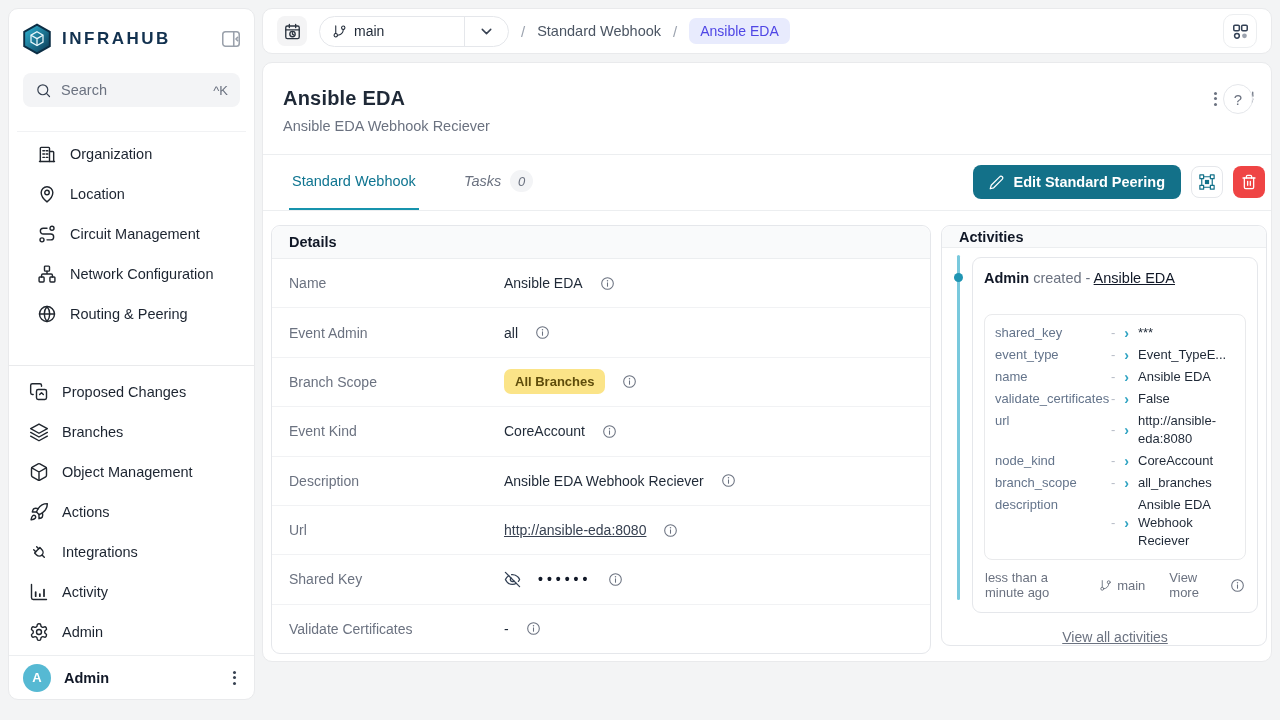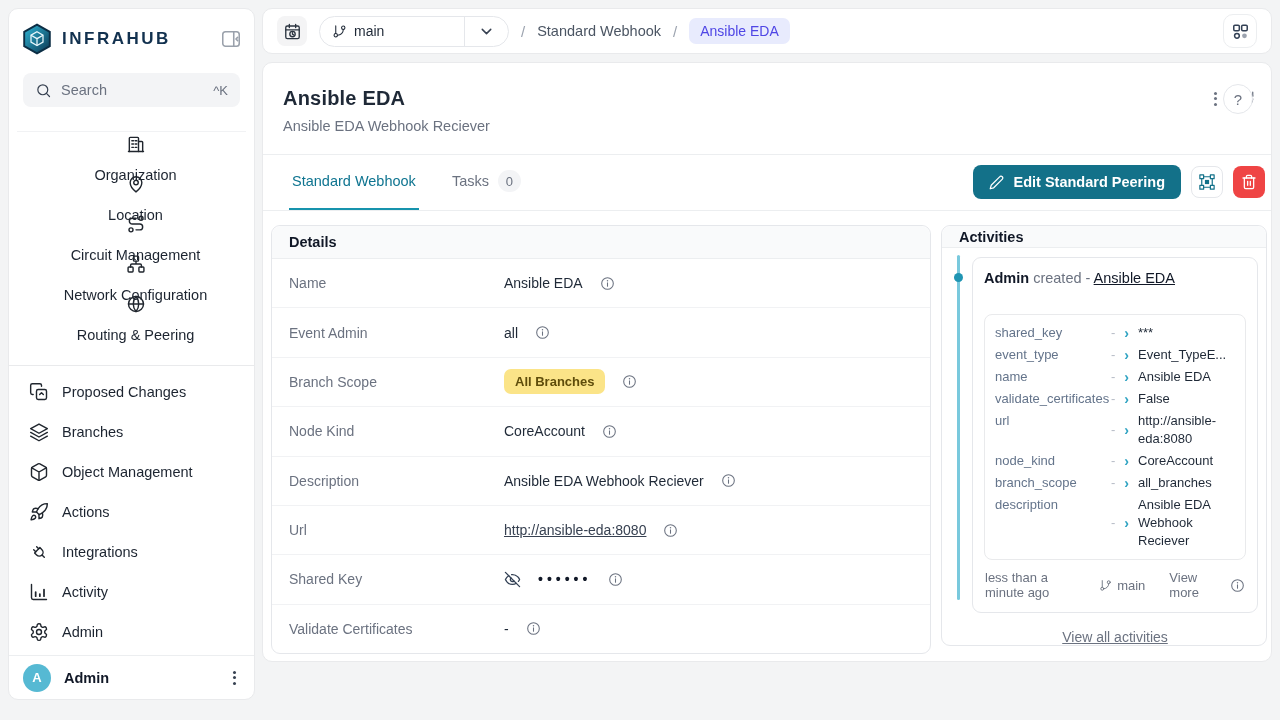--- a/index.html
+++ b/index.html
@@ -16,21 +16,21 @@
   .collapse-btn { margin-left:auto; width:24px; height:24px; color:#9aa1ab; background:none; border:none; cursor:pointer; }
   .searchbox { margin:12px 14px 0; height:34px; background:#f3f4f6; border-radius:8px; display:flex; align-items:center;
                padding:0 12px; gap:9px; cursor:pointer; }
   .searchbox .ph { color:#6b7280; font-size:14.5px; flex:1; }
   .searchbox .kbd { color:#6b7280; font-size:13px; }
   .nav-group1 { margin:24px 8px 0; border-top:1px solid #f1f2f4; padding-top:2px; height:226px; overflow:hidden; }
   .nav-divider { height:1px; background:#e9eaec; margin:8px 0 6px; }
   .nav-group2 { padding:0 8px; }
   .nav-item { display:flex; align-items:center; gap:13px; height:40px; border-radius:8px; font-size:14.5px;
               color:#1c2430; font-weight:500; padding:0 12px; cursor:pointer; }
-  .nav-group1 .nav-item { padding-left:20px;flex-direction:column; }
+  .nav-group1 .nav-item { padding-left:20px; }
   .nav-item .nicon { width:20px; height:20px; color:#20262e; flex:0 0 20px; }
   .user-row { margin-top:auto; border-top:1px solid #eceef0; height:44px; display:flex; align-items:center; padding:0 14px; }
   .avatar { width:28px; height:28px; border-radius:50%; background:#56b9d3; color:#fff; font-size:13px; font-weight:700;
             display:flex; align-items:center; justify-content:center; }
   .user-name { margin-left:13px; font-size:14.5px; font-weight:700; color:#111827; }
   .kebab { margin-left:auto; display:flex; flex-direction:column; gap:2.5px; padding:4px; cursor:pointer; background:none; border:none; }
   .kebab i { width:3px; height:3px; border-radius:50%; background:#374151; }
 
   
   .topbar { position:absolute; left:262px; top:8px; width:1010px; height:46px; background:#fff; border:1px solid #e9eaec;
@@ -56,21 +56,21 @@
   .title-row { display:flex; align-items:center; gap:16px; }
   .page-title { font-size:20px; font-weight:700; color:#1f2937; letter-spacing:.2px; }
   .t-icon { color:#6b7280; background:none; border:none; cursor:pointer; }
   .help-btn { position:absolute; right:18px; top:21px; width:30px; height:30px; border:1px solid #e5e7eb; border-radius:50%;
               background:#fff; color:#6b7280; font-size:15px; cursor:pointer; }
   .subtitle { margin-top:8px; font-size:14.5px; color:#6b7280; }
 
   .tabs-row { height:57px; border-bottom:1px solid #eceef0; display:flex; align-items:center; padding:0 6px 0 20px; }
   .tab { height:100%; display:flex; align-items:center; gap:9px; font-size:14.5px; color:#6b7280; padding:0 3px;
          border-bottom:2.5px solid transparent; margin-left:6px; cursor:pointer; }
-  .tab + .tab { margin-left:30px; }
+  .tab + .tab { margin-left:42px;font-style:italic; }
   .tab.active { color:#0e7490; border-bottom-color:#1693ad; font-weight:500; }
   .tab-badge { background:#f3f4f6; color:#6b7280; border-radius:999px; min-width:23px; height:22px; display:flex;
                align-items:center; justify-content:center; font-size:13px; padding:0 7px; }
   .action-btns { margin-left:auto; display:flex; align-items:center; gap:10px; }
   .btn-edit { height:34px; background:#137189; color:#fff; border:none; border-radius:8px; padding:0 16px; display:flex;
               align-items:center; gap:10px; font-size:14.5px; font-weight:600; cursor:pointer; font-family:inherit; }
   .btn-sq { width:32px; height:32px; border-radius:8px; display:flex; align-items:center; justify-content:center; cursor:pointer; }
   .btn-group-sel { background:#fff; border:1px solid #e5e7eb; color:#137189; }
   .btn-delete { background:#ef4444; border:none; color:#fff; }
 
@@ -441,21 +441,21 @@
                 <svg class="ic" width="15" height="15" viewBox="0 0 24 24">
                   <circle cx="12" cy="12" r="9.3"></circle>
                   <path d="M12 11v5.2"></path>
                   <path d="M12 7.6h.01" stroke-width="2.3"></path>
                 </svg>
               </span>
           </span>
         </div>
 
         <div class="d-row">
-          <span class="d-label">Node Kind</span>
+          <span class="d-label">Event Kind</span>
           <span class="d-valwrap">
               <span>CoreAccount</span>
             <span class="info-icon">
                 <svg class="ic" width="15" height="15" viewBox="0 0 24 24">
                   <circle cx="12" cy="12" r="9.3"></circle>
                   <path d="M12 11v5.2"></path>
                   <path d="M12 7.6h.01" stroke-width="2.3"></path>
                 </svg>
               </span>
           </span>

